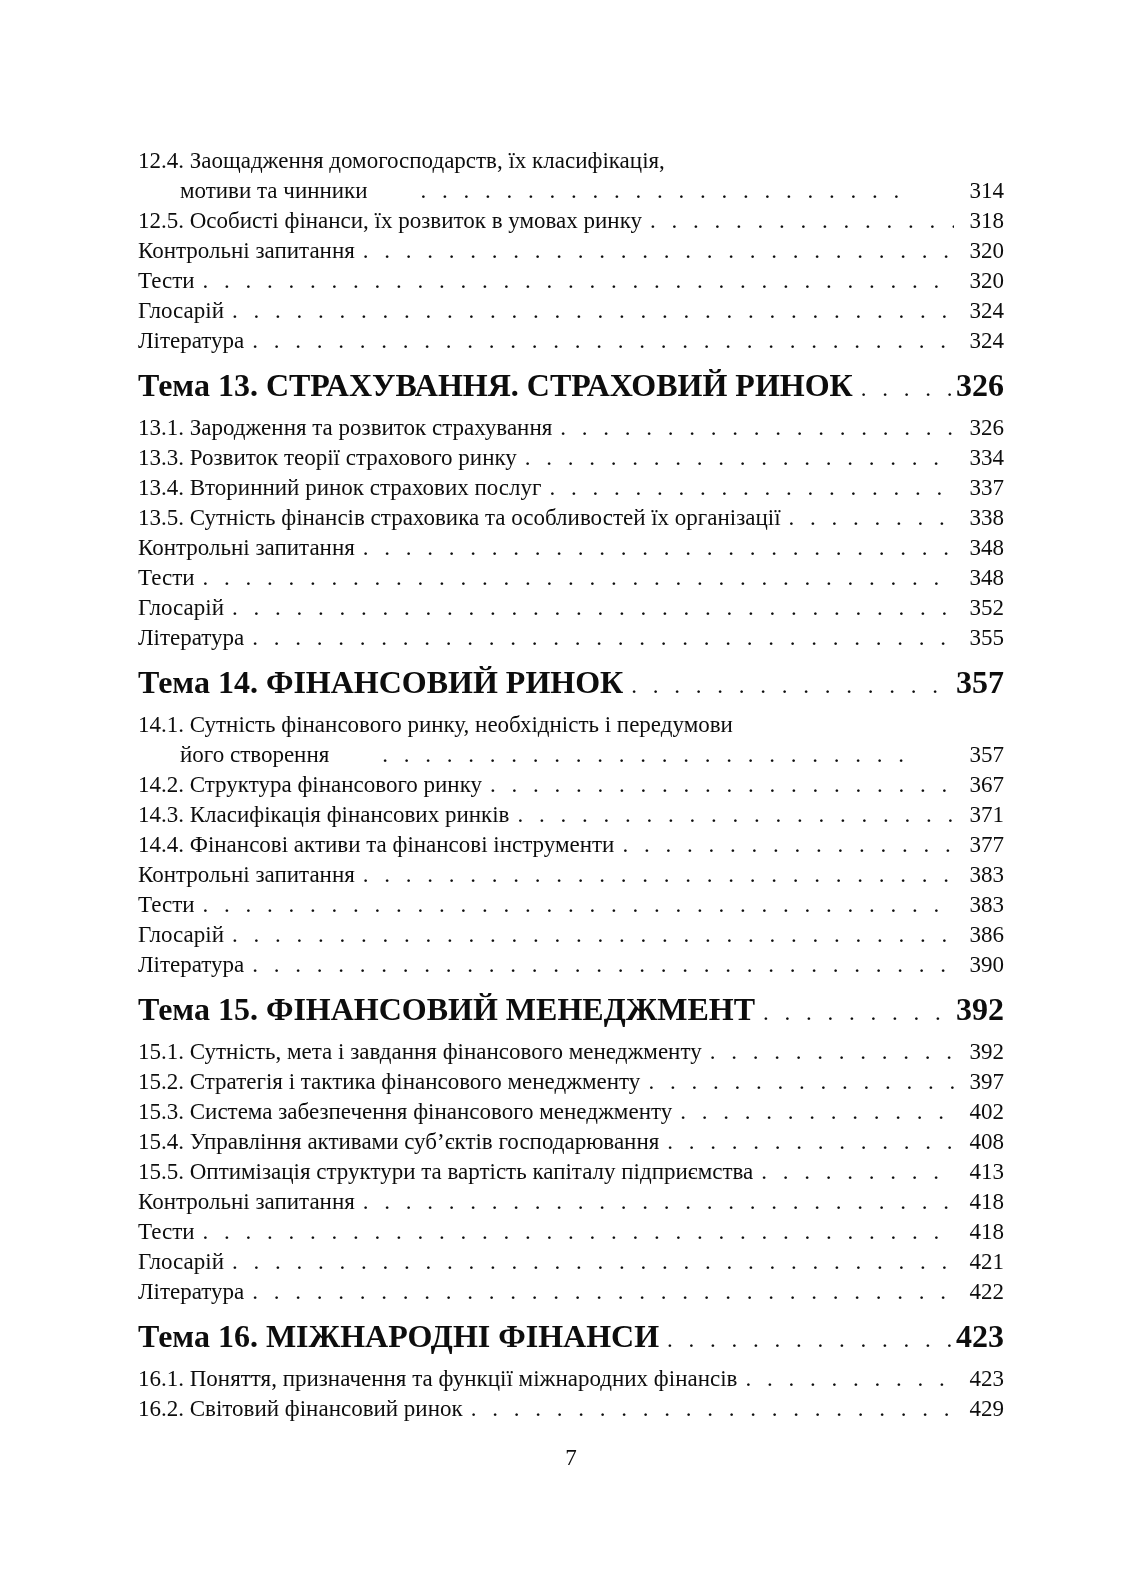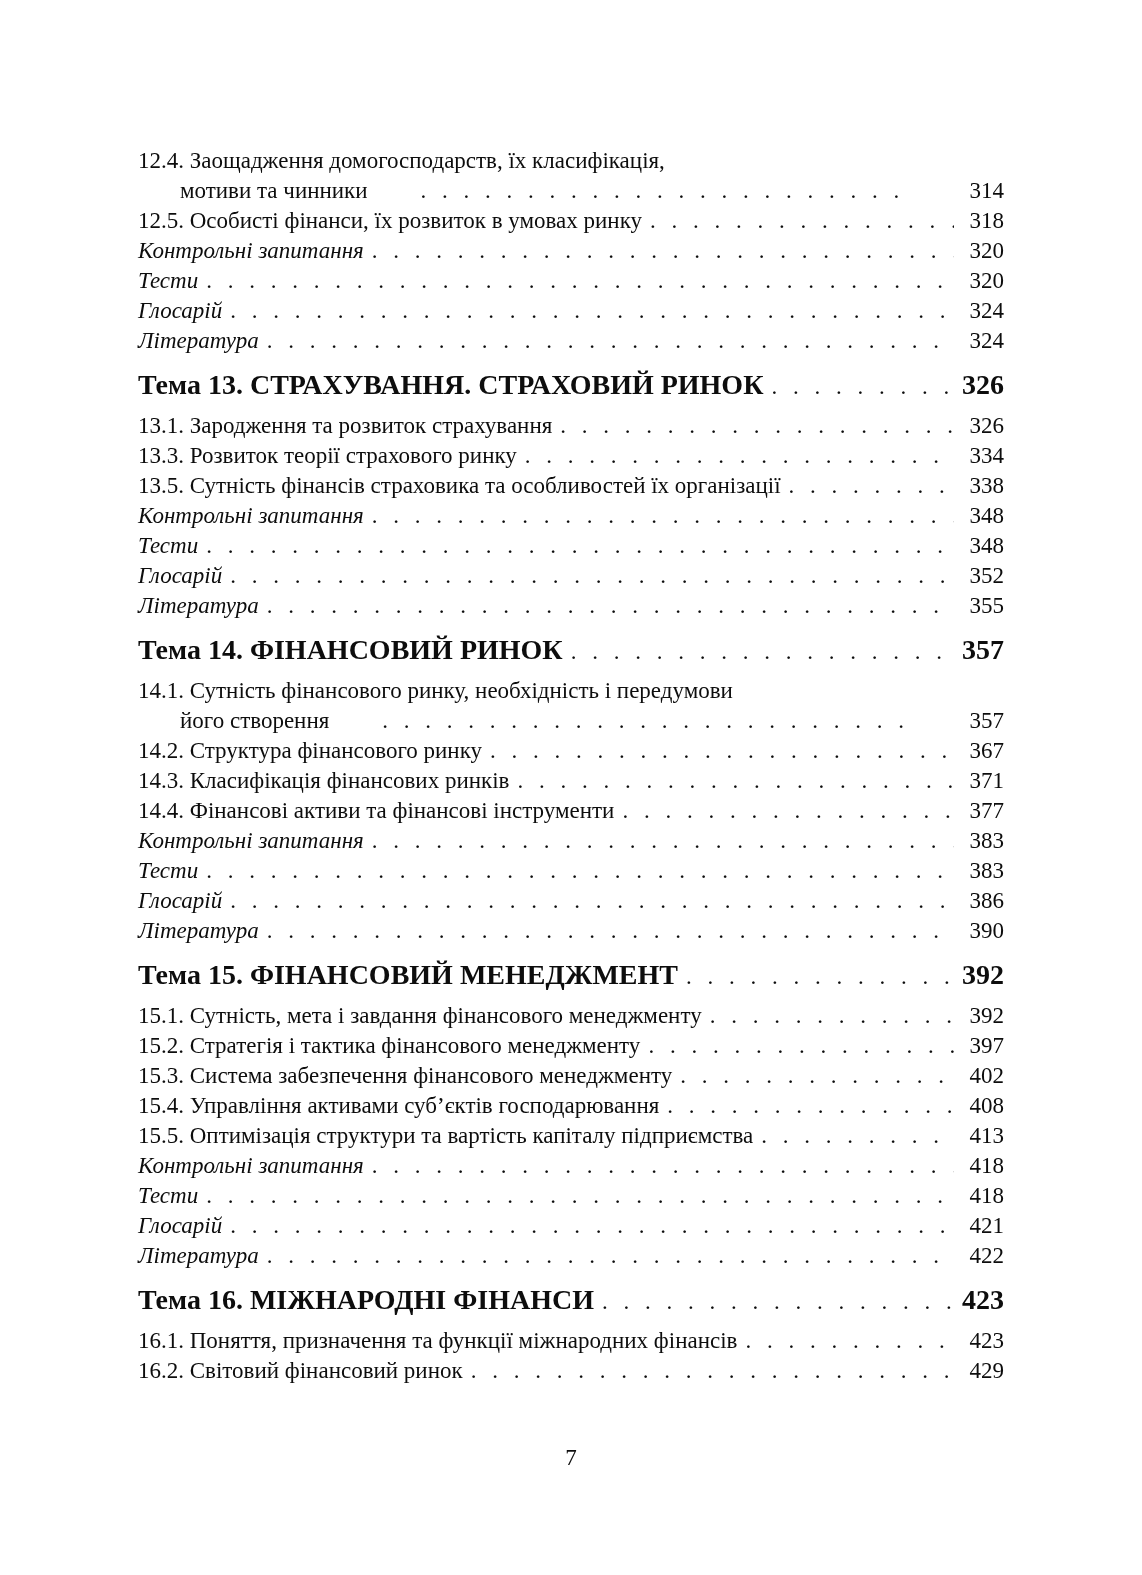--- a/index.html
+++ b/index.html
@@ -24,27 +24,26 @@
   }
   .row {
     display: flex;
     align-items: baseline;
     font-size: 23px;
     line-height: 30px;
     white-space: nowrap;
   }
   .row.k-heading {
     font-weight: bold;
-    font-size: 28px;
+    font-size: 32px;
     margin-top: 14px;
     margin-bottom: 9px;
     font-family: Liberation Serif, serif;
   }
   .row.k-aux .row-text {
-    font-style: italic;
   }
   .row.cont {
     padding-left: 42px;
     gap: 45px;
   }
   .row-text {
     flex: 0 0 auto;
   }
   .leader {
     flex: 1 1 auto;
@@ -126,20 +125,25 @@
     <span class="row-text">13.1. Зародження та розвиток страхування</span>
     <span class="leader"></span>
     <span class="row-page">326</span>
   </div>
     <div class="row k-item">
     <span class="row-text">13.3. Розвиток теорії страхового ринку</span>
     <span class="leader"></span>
     <span class="row-page">334</span>
   </div>
     <div class="row k-item">
+    <span class="row-text">13.4. Вторинний ринок страхових послуг</span>
+    <span class="leader"></span>
+    <span class="row-page">337</span>
+  </div>
+    <div class="row k-item">
     <span class="row-text">13.5. Сутність фінансів страховика та особливостей їх організації</span>
     <span class="leader"></span>
     <span class="row-page">338</span>
   </div>
     <div class="row k-aux">
     <span class="row-text">Контрольні запитання</span>
     <span class="leader"></span>
     <span class="row-page">348</span>
   </div>
     <div class="row k-aux">

